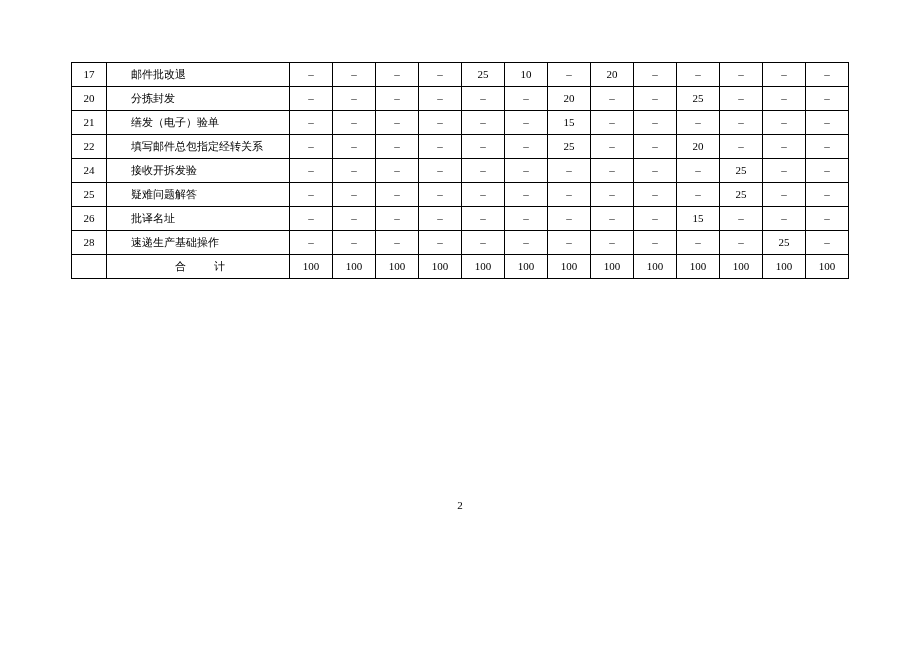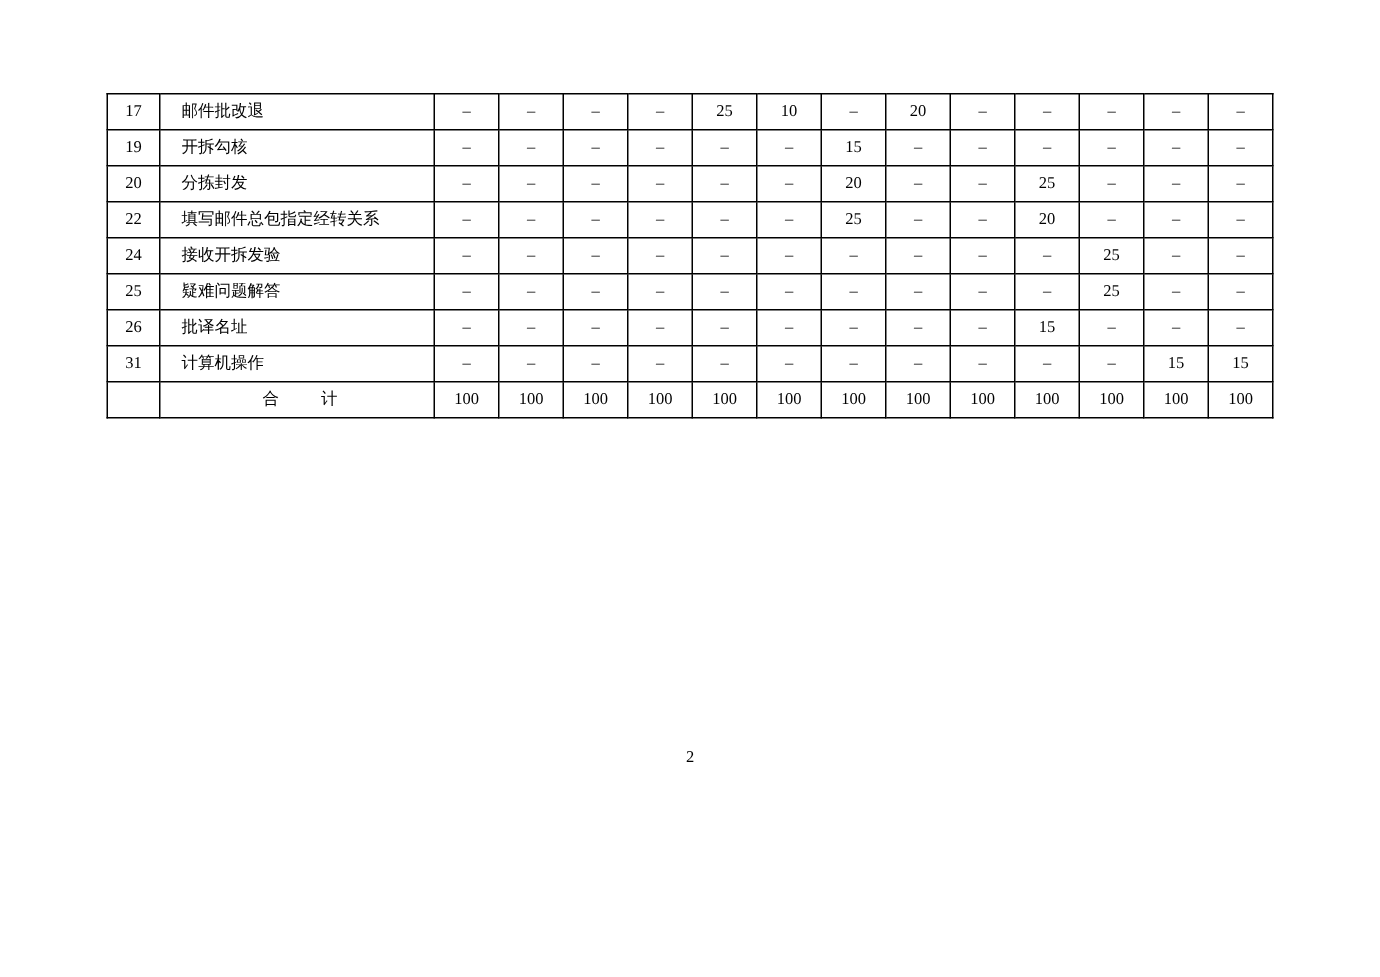--- a/index.html
+++ b/index.html
@@ -24,21 +24,21 @@
   }
   th, td {
     border: 1px solid #000;
     text-align: center;
     vertical-align: middle;
     height: 23px;
     padding: 0;
     font-weight: normal;
   }
   .col-idx  { width: 34px; }
-  .col-name { width: 150px; text-align: left; padding-left: 14px; }
+  .col-name { width: 150px; text-align: left; padding-left: 24px; }
   .col-v    { width: 42px; }
   .total-label {
     text-align: center;
     letter-spacing: 28px;
     padding-left: 32px;
   }
   .page-num {
     position: absolute;
     left: 0;
     right: 0;
@@ -65,54 +65,54 @@
           <td class="col-v">10</td>
           <td class="col-v">–</td>
           <td class="col-v">20</td>
           <td class="col-v">–</td>
           <td class="col-v">–</td>
           <td class="col-v">–</td>
           <td class="col-v">–</td>
           <td class="col-v">–</td>
         </tr>
         <tr>
-          <td class="col-idx">19</td>
-          <td class="col-name">开拆勾核</td>
-          <td class="col-v">–</td>
-          <td class="col-v">–</td>
-          <td class="col-v">–</td>
-          <td class="col-v">–</td>
-          <td class="col-v">–</td>
-          <td class="col-v">–</td>
-          <td class="col-v">15</td>
-          <td class="col-v">–</td>
-          <td class="col-v">–</td>
-          <td class="col-v">–</td>
-          <td class="col-v">–</td>
-          <td class="col-v">–</td>
-          <td class="col-v">–</td>
-        </tr>
-        <tr>
           <td class="col-idx">20</td>
           <td class="col-name">分拣封发</td>
           <td class="col-v">–</td>
           <td class="col-v">–</td>
           <td class="col-v">–</td>
           <td class="col-v">–</td>
           <td class="col-v">–</td>
           <td class="col-v">–</td>
           <td class="col-v">20</td>
           <td class="col-v">–</td>
           <td class="col-v">–</td>
           <td class="col-v">25</td>
           <td class="col-v">–</td>
           <td class="col-v">–</td>
           <td class="col-v">–</td>
         </tr>
         <tr>
+          <td class="col-idx">21</td>
+          <td class="col-name">缮发（电子）验单</td>
+          <td class="col-v">–</td>
+          <td class="col-v">–</td>
+          <td class="col-v">–</td>
+          <td class="col-v">–</td>
+          <td class="col-v">–</td>
+          <td class="col-v">–</td>
+          <td class="col-v">15</td>
+          <td class="col-v">–</td>
+          <td class="col-v">–</td>
+          <td class="col-v">–</td>
+          <td class="col-v">–</td>
+          <td class="col-v">–</td>
+          <td class="col-v">–</td>
+        </tr>
+        <tr>
           <td class="col-idx">22</td>
           <td class="col-name">填写邮件总包指定经转关系</td>
           <td class="col-v">–</td>
           <td class="col-v">–</td>
           <td class="col-v">–</td>
           <td class="col-v">–</td>
           <td class="col-v">–</td>
           <td class="col-v">–</td>
           <td class="col-v">25</td>
           <td class="col-v">–</td>
@@ -167,35 +167,35 @@
           <td class="col-v">–</td>
           <td class="col-v">–</td>
           <td class="col-v">–</td>
           <td class="col-v">–</td>
           <td class="col-v">15</td>
           <td class="col-v">–</td>
           <td class="col-v">–</td>
           <td class="col-v">–</td>
         </tr>
         <tr>
-          <td class="col-idx">31</td>
-          <td class="col-name">计算机操作</td>
-          <td class="col-v">–</td>
-          <td class="col-v">–</td>
-          <td class="col-v">–</td>
-          <td class="col-v">–</td>
-          <td class="col-v">–</td>
-          <td class="col-v">–</td>
-          <td class="col-v">–</td>
-          <td class="col-v">–</td>
-          <td class="col-v">–</td>
-          <td class="col-v">–</td>
-          <td class="col-v">–</td>
-          <td class="col-v">15</td>
-          <td class="col-v">15</td>
+          <td class="col-idx">28</td>
+          <td class="col-name">速递生产基础操作</td>
+          <td class="col-v">–</td>
+          <td class="col-v">–</td>
+          <td class="col-v">–</td>
+          <td class="col-v">–</td>
+          <td class="col-v">–</td>
+          <td class="col-v">–</td>
+          <td class="col-v">–</td>
+          <td class="col-v">–</td>
+          <td class="col-v">–</td>
+          <td class="col-v">–</td>
+          <td class="col-v">–</td>
+          <td class="col-v">25</td>
+          <td class="col-v">–</td>
         </tr>
         <tr>
           <td class="col-idx"></td>
           <td class="col-name total-label">合计</td>
           <td class="col-v">100</td>
           <td class="col-v">100</td>
           <td class="col-v">100</td>
           <td class="col-v">100</td>
           <td class="col-v">100</td>
           <td class="col-v">100</td>

